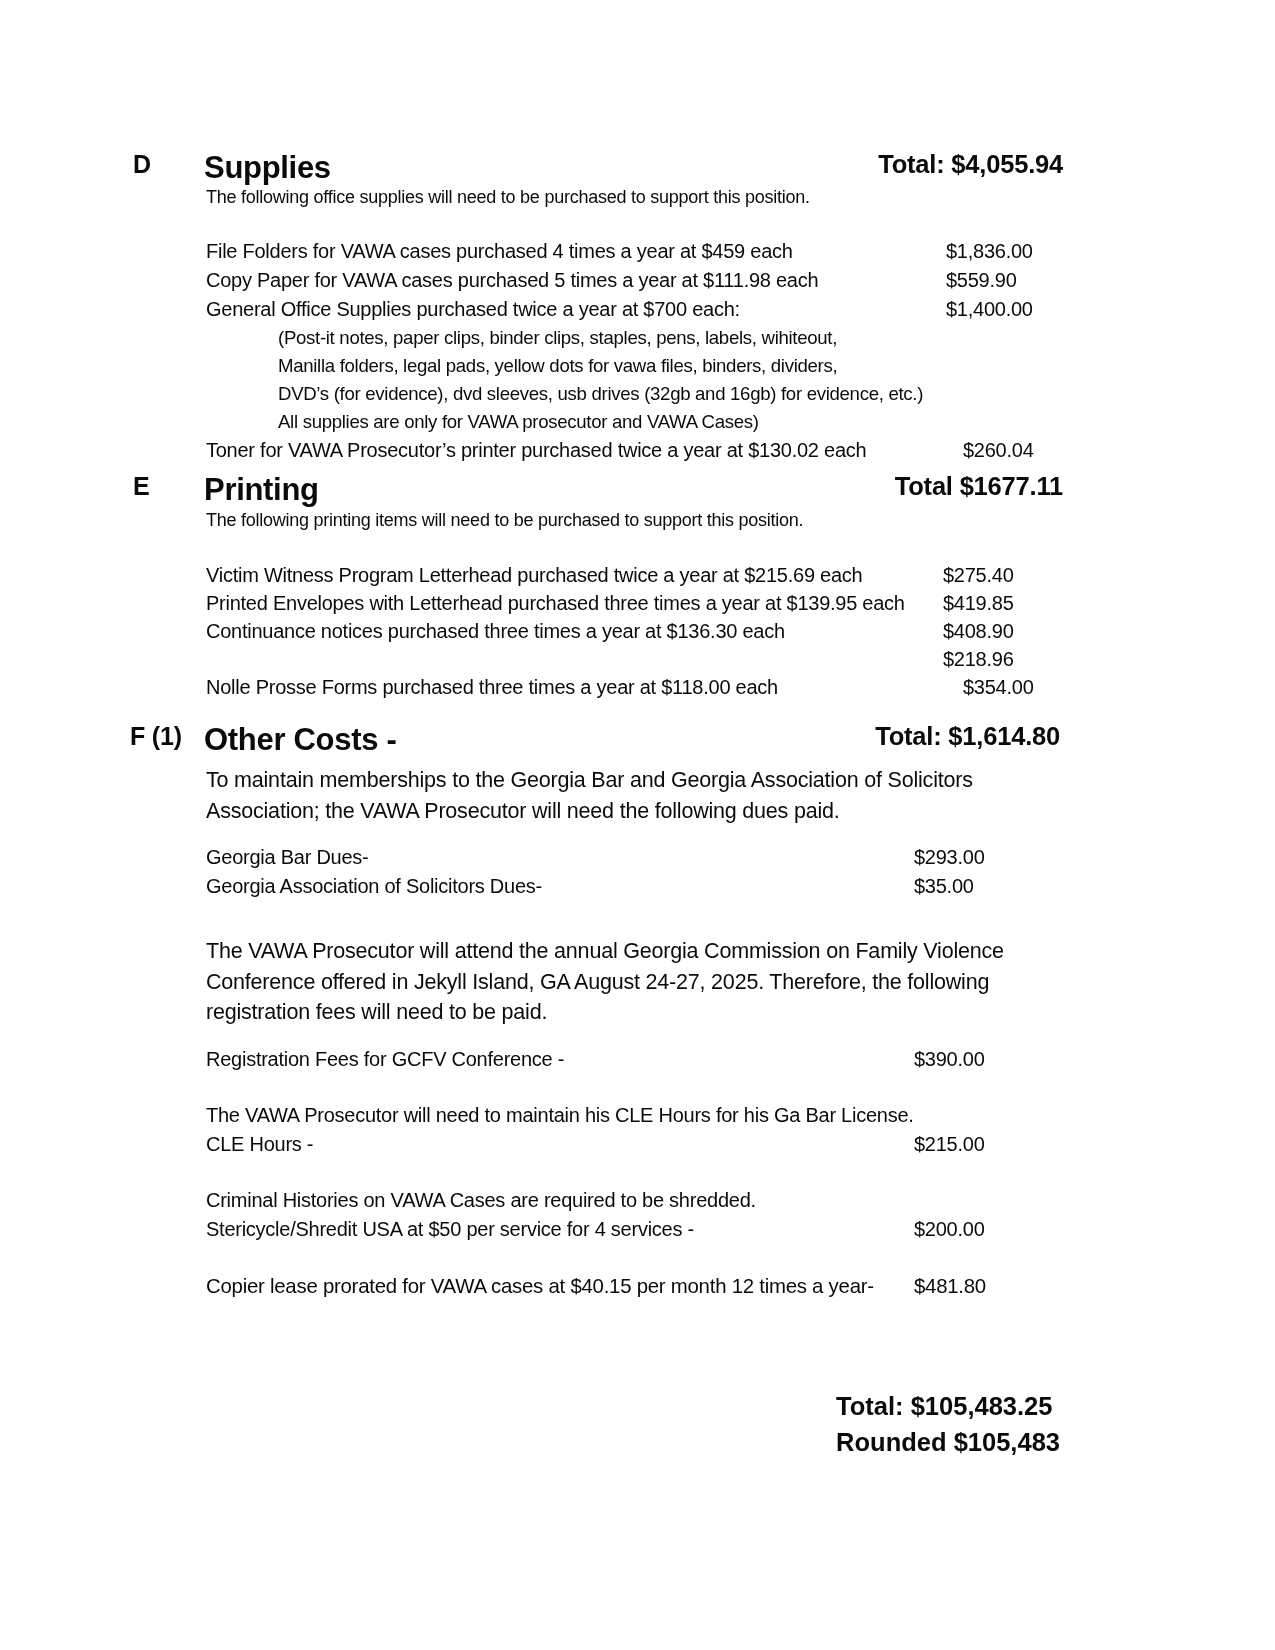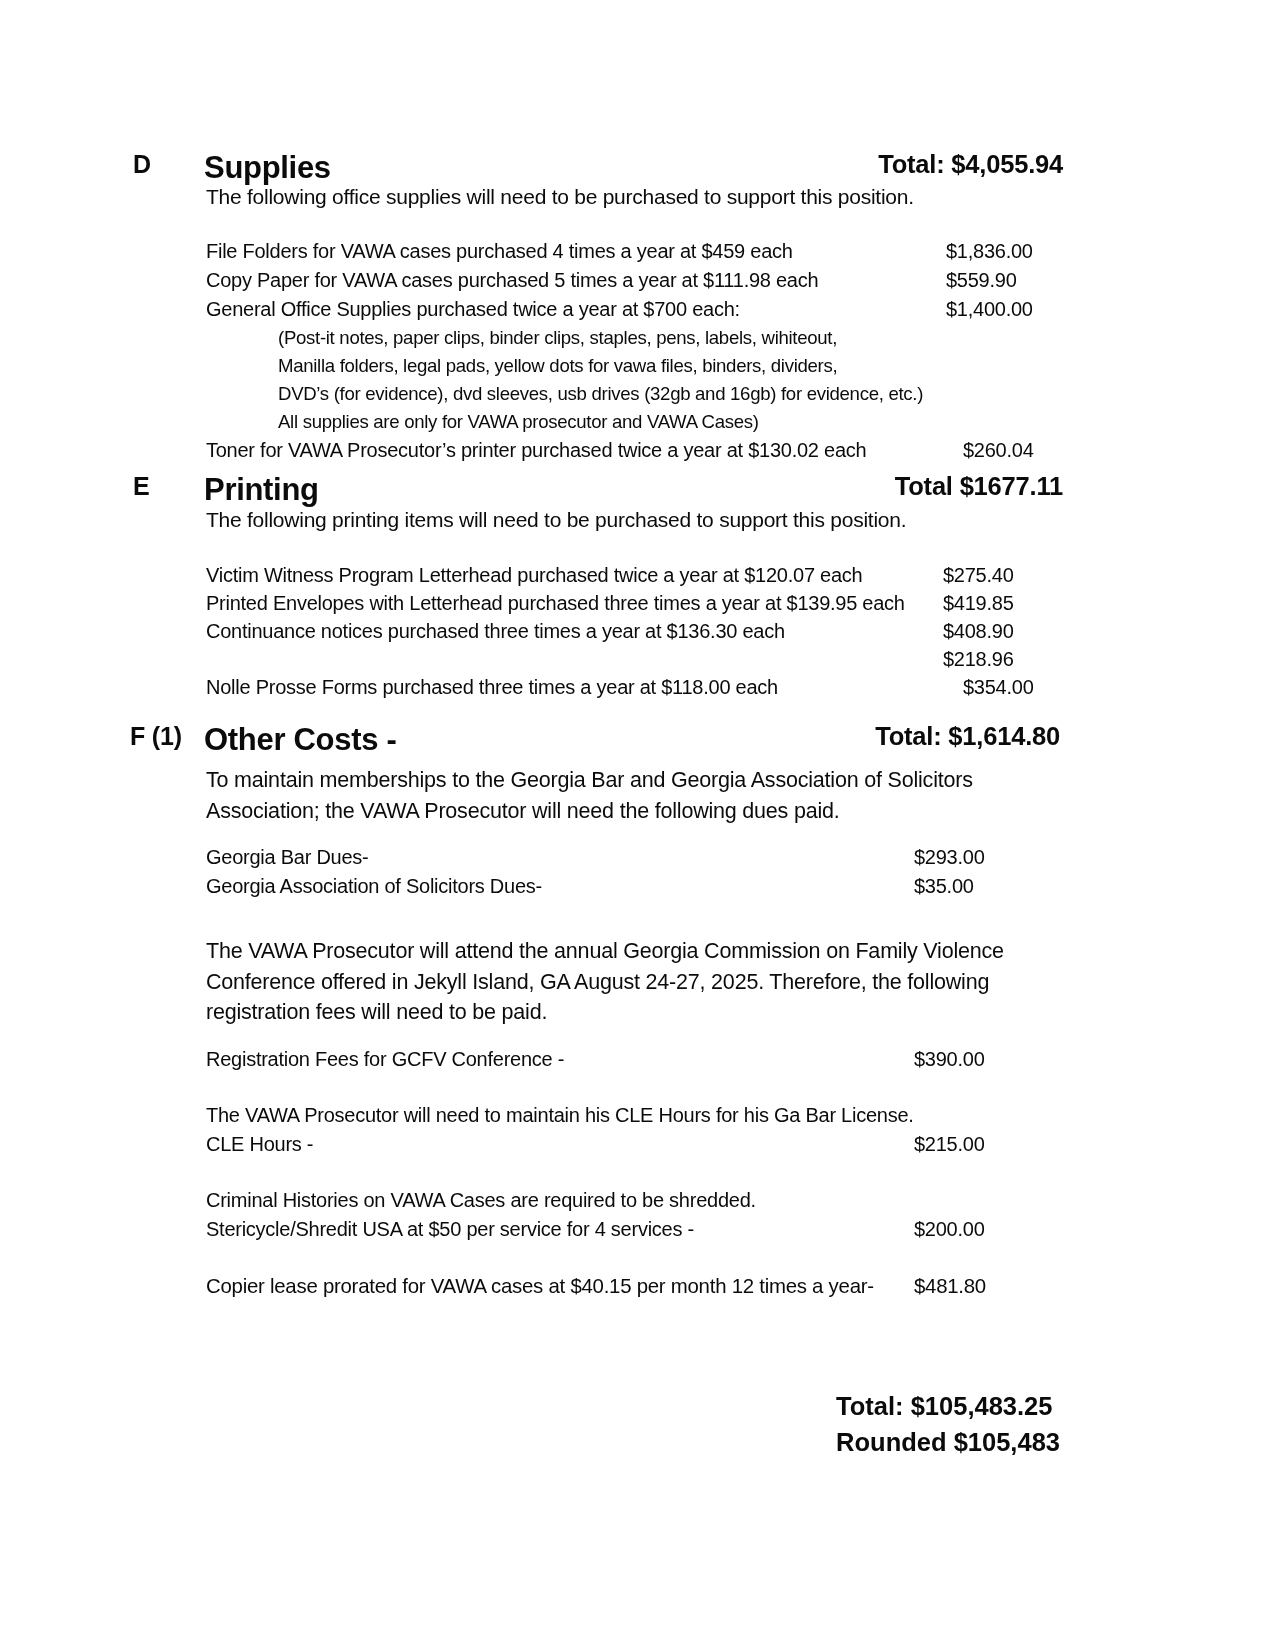--- a/index.html
+++ b/index.html
@@ -63,21 +63,21 @@
     white-space: nowrap;
     text-align: right;
   }
   .sec-total.wide {
     right: 215px;
   }
 
   .intro {
     margin: 0;
     padding: 0;
-    font-size: 21px;
+    font-size: 18px;
     line-height: 30px;
     letter-spacing: -0.25px;
   }
   .body-par {
     font-size: 21.5px;
     line-height: 30.5px;
     letter-spacing: -0.2px;
     margin-top: 8px;
   }
 
@@ -178,21 +178,21 @@
         <span class="sec-letter">E</span>
         <span class="sec-title">Printing</span>
         <span class="sec-total">Total $1677.11</span>
       </div>
 
       <p class="intro abs" style="left:206px; top:505px; width:830px;">The following printing items will need to be purchased to support this position.</p>
 
       <div class="items abs" style="left:206px; top:561px; width:880px;">
 
         <div class="row" style="height:28px;">
-          <span class="desc">Victim Witness Program Letterhead purchased twice a year at $120.07 each</span>
+          <span class="desc">Victim Witness Program Letterhead purchased twice a year at $215.69 each</span>
           <span class="amt" style="left:737px;">$275.40</span>
         </div>
 
         <div class="row" style="height:28px;text-align:center;">
           <span class="desc">Printed Envelopes with Letterhead purchased three times a year at $139.95 each</span>
           <span class="amt" style="left:737px;">$419.85</span>
         </div>
 
         <div class="row" style="height:28px;">
           <span class="desc">Continuance notices purchased three times a year at $136.30 each</span>

